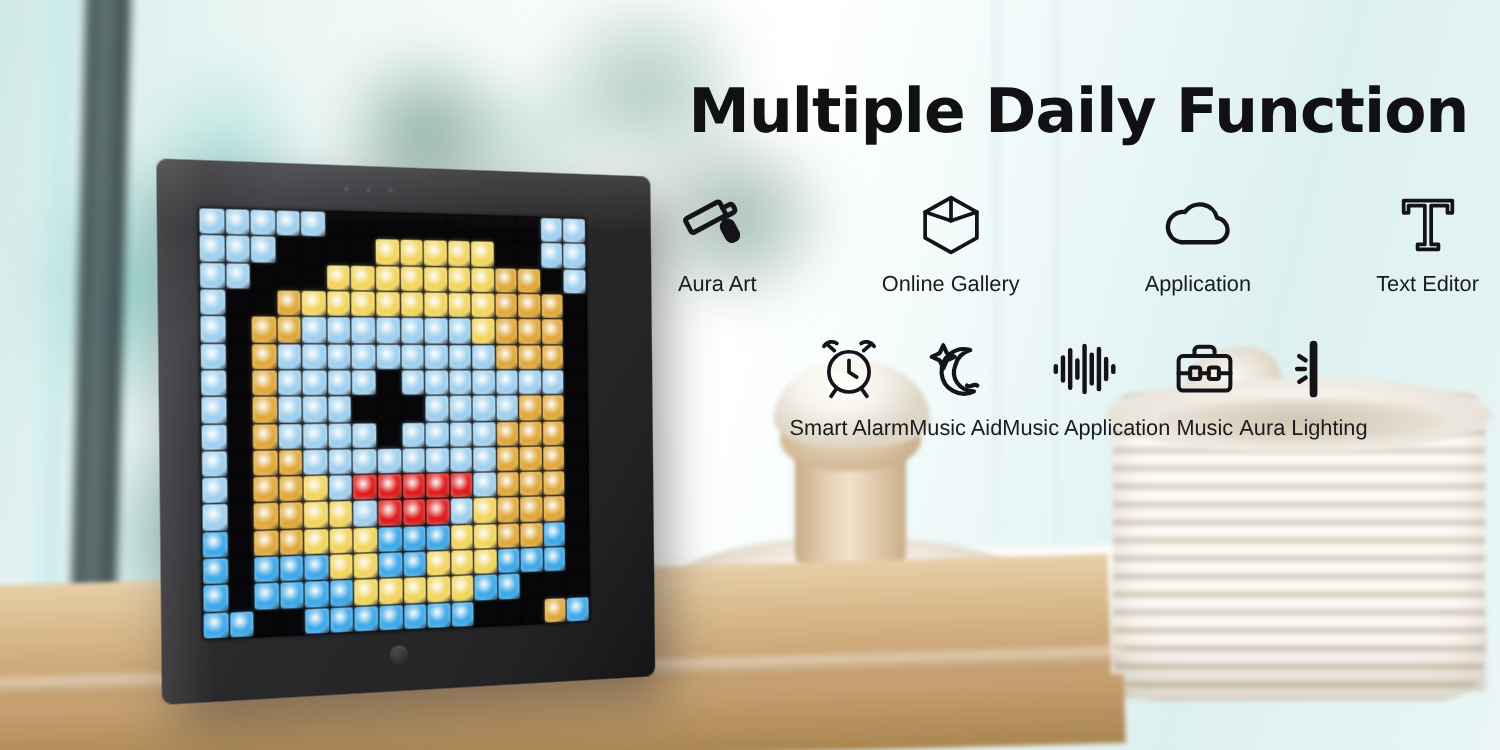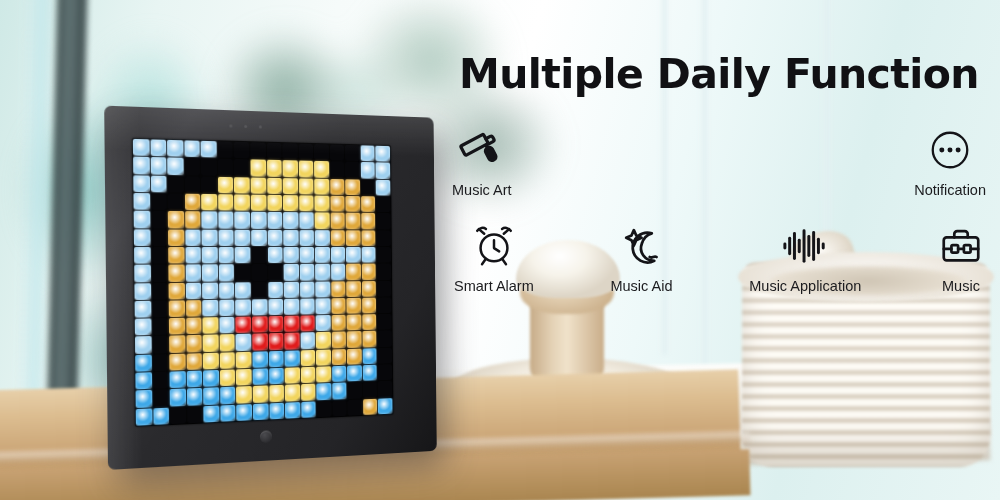--- a/index.html
+++ b/index.html
@@ -120,21 +120,21 @@
   .dev-stand{position:absolute;left:150px;top:344px;width:74px;height:16px;
     background:linear-gradient(180deg,#d7d7d2,#9d9d98);border-radius:3px;filter:blur(.6px);
     transform:perspective(600px) rotateX(55deg);}
 
   
   .content{position:absolute;left:452px;top:54px;width:534px;}
   .title{font-size:41px;line-height:1.02;font-weight:700;color:#111114;
     letter-spacing:-0.6px;text-align:center;margin:0 0 26px 0;
     font-family:"DejaVu Sans", sans-serif;}
   .row{display:flex;justify-content:space-between;align-items:flex-end;margin-bottom:20px;}
-  .row.r2{padding:0 2px;}
+  .row.r2{padding:0 2px;justify-content:center;}
   .feat{display:flex;flex-direction:column;align-items:center;width:auto;}
   .ico{height:56px;display:flex;align-items:center;justify-content:center;margin-bottom:4px;}
   .ico svg{display:block;}
   .flabel{font-size:14.5px;color:#1b1b1e;white-space:nowrap;
     font-family:"Liberation Sans", sans-serif;}
 </style>
 </head>
 <body>
 
 <div class="stage">
@@ -448,37 +448,53 @@
         <div class="ico">
           <svg width="46" height="46" viewBox="0 0 48 48" fill="none" stroke="#141418" stroke-width="3.4" stroke-linejoin="round" stroke-linecap="round">
             <g transform="rotate(-28 24 24)">
               <rect x="6" y="10" width="27" height="11" rx="1.6"></rect>
               <path d="M33 15.5h5.2a2 2 0 0 1 2 2v2.2a2 2 0 0 1-2 2H30"></path>
               <path d="M30 21.7v3.1"></path>
               <rect x="26.3" y="24.8" width="7.6" height="14" rx="3.4" fill="#141418"></rect>
             </g>
           </svg>
         </div>
-        <div class="flabel">Music Art</div>
-      </div>
-
-
-      <div class="feat">
-        <div class="ico">
-          <svg width="46" height="46" viewBox="0 0 48 48" fill="none" stroke="#141418" stroke-width="2.4">
-            <circle cx="24" cy="24" r="18"></circle>
-            <circle cx="15.5" cy="24" r="2.6" fill="#141418" stroke="none"></circle>
-            <circle cx="24" cy="24" r="2.6" fill="#141418" stroke="none"></circle>
-            <circle cx="32.5" cy="24" r="2.6" fill="#141418" stroke="none"></circle>
-          </svg>
-        </div>
-        <div class="flabel">Notification</div>
-      </div>
-
-
+        <div class="flabel">Aura Art</div>
+      </div>
+
+      <div class="feat">
+        <div class="ico">
+          <svg width="46" height="46" viewBox="0 0 48 48" fill="none" stroke="#141418" stroke-width="2.6" stroke-linejoin="round" stroke-linecap="round">
+            <path d="M24 5 42 15v18L24 43 6 33V15z"></path>
+            <path d="M24 5v16"></path>
+            <path d="M24 21 42 15"></path>
+            <path d="M24 21 6 15"></path>
+          </svg>
+        </div>
+        <div class="flabel">Online Gallery</div>
+      </div>
+
+
+      <div class="feat">
+        <div class="ico">
+          <svg width="50" height="46" viewBox="0 0 52 48" fill="none" stroke="#141418" stroke-width="3" stroke-linejoin="round" stroke-linecap="round">
+            <path d="M14 36h24a8.5 8.5 0 0 0 1-16.9A12.5 12.5 0 0 0 16.6 15 9.6 9.6 0 0 0 14 36z"></path>
+          </svg>
+        </div>
+        <div class="flabel">Application</div>
+      </div>
+
+      <div class="feat">
+        <div class="ico">
+          <svg width="42" height="46" viewBox="0 0 44 48" fill="none" stroke="#141418" stroke-width="2.6" stroke-linejoin="round" stroke-linecap="round">
+            <path d="M5 7h34v8.5h-3.4V10.4H24.2v27.2h5.1V41H14.7v-3.4h5.1V10.4H8.4v5.1H5z"></path>
+          </svg>
+        </div>
+        <div class="flabel">Text Editor</div>
+      </div>
 
     </div>
 
     <div class="row r2">
 
       <div class="feat">
         <div class="ico">
           <svg width="46" height="46" viewBox="0 0 48 48" fill="none" stroke="#141418" stroke-width="2.6" stroke-linejoin="round" stroke-linecap="round">
             <circle cx="24" cy="26" r="14"></circle>
             <path d="M24 18v8.2l5.4 3.4"></path>
@@ -529,16 +545,27 @@
             <path d="M6 27h8"></path>
             <path d="M34 27h8"></path>
             <rect x="14" y="23" width="7" height="8" rx="1.4"></rect>
             <rect x="27" y="23" width="7" height="8" rx="1.4"></rect>
             <path d="M21 27h6"></path>
           </svg>
         </div>
         <div class="flabel">Music</div>
       </div>
 
+      <div class="feat">
+        <div class="ico">
+          <svg width="44" height="46" viewBox="0 0 46 48" fill="none" stroke="#141418" stroke-width="3" stroke-linecap="round">
+            <path d="M30 7v34" stroke-width="5.4"></path>
+            <path d="M20 15l4.5 3"></path>
+            <path d="M18.5 24h5.5"></path>
+            <path d="M20 33l4.5-3"></path>
+          </svg>
+        </div>
+        <div class="flabel">Aura Lighting</div>
+      </div>
 
     </div>
   </div>
 </div>
 
 </body></html>

